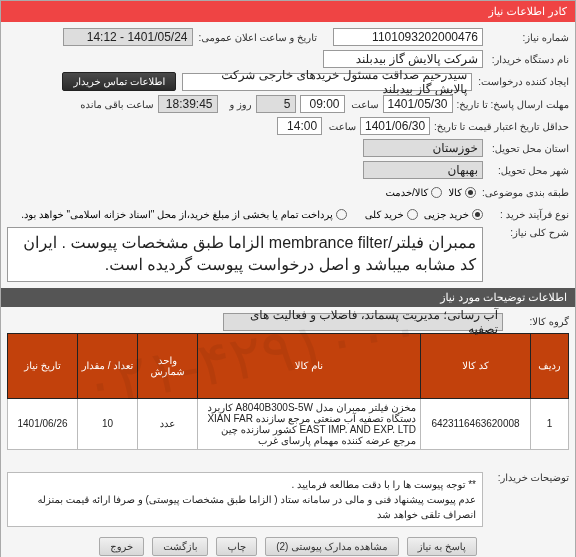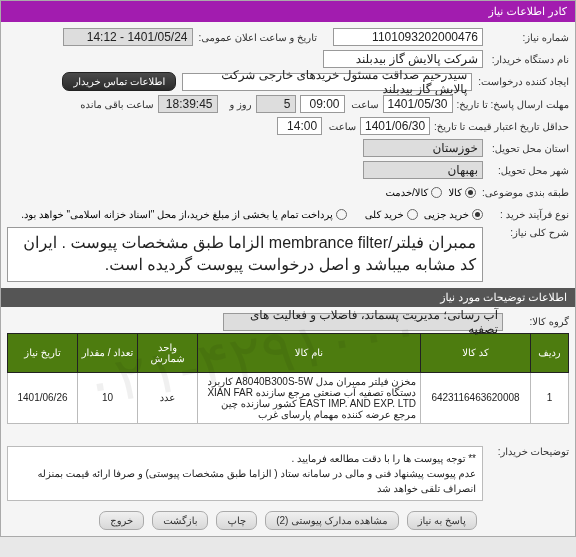--- a/index.html
+++ b/index.html
@@ -8,21 +8,21 @@
   font-size: 11px;
   background: #e8e8e8;
   direction: rtl;
   width: 576px;
 }
 .panel {
   background: #f5f5f5;
   border: 1px solid #aaa;
 }
 .titlebar {
-  background: #a21caf;
+  background: #ef4444;
   color: #fff;
   padding: 4px 8px;
   font-size: 11px;
 }
 .section {
   padding: 4px 6px;
 }
 .row {
   display: flex;
   align-items: center;
@@ -46,21 +46,21 @@
   color: #222;
   height: 18px;
   display: inline-flex;
   align-items: center;
 }
 .fld.gray { background: #ddd; }
 .btn {
   background: linear-gradient(#4a4a4a,#2a2a2a);
   color: #fff;
   border: 1px solid #222;
-  border-radius: 7px;
+  border-radius: 2px;
   padding: 3px 10px;
   font-size: 10px;
   cursor: pointer;
 }
 .btn.light {
   background: linear-gradient(#f0f0f0,#d8d8d8);
   color: #333;
   border: 1px solid #aaa;
 }
 .radio-item {
@@ -91,23 +91,23 @@
   padding: 3px 8px;
   font-size: 11px;
 }
 table.items {
   width: 100%;
   border-collapse: collapse;
   font-size: 10px;
   background: #fff;
 }
 table.items th {
-  background: #4d7c0f;
-  color: #fff;
-  padding: 8px 3px;
+  background: #c2410c;
+  color: #fff;
+  padding: 21px 3px;
   border: 1px solid #222;
   font-weight: normal;
 }
 table.items td {
   border: 1px solid #bbb;
   padding: 3px 4px;
   color: #222;
   vertical-align: middle;
 }
 .center { text-align: center; }

